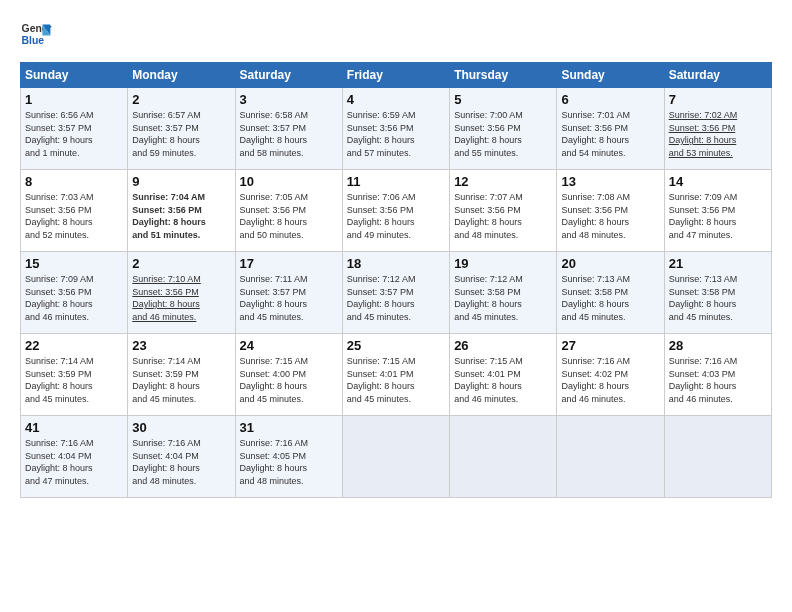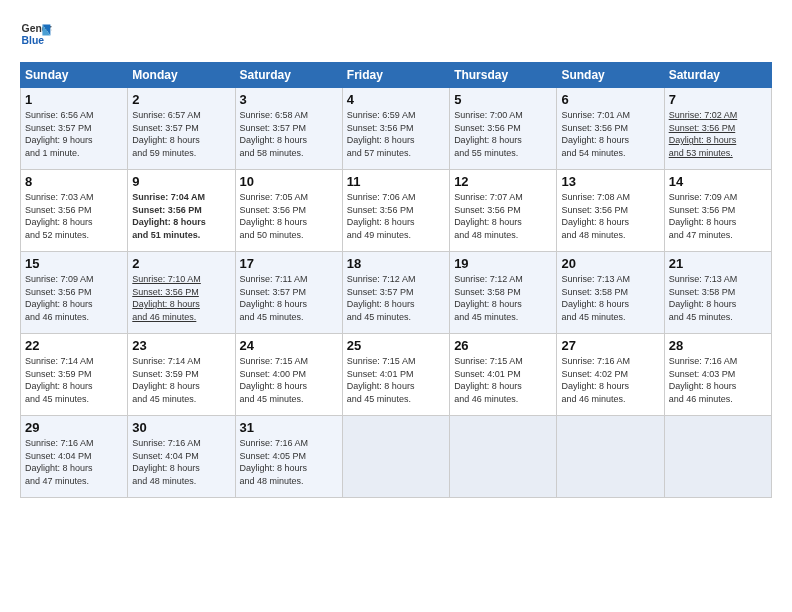--- a/index.html
+++ b/index.html
@@ -316,21 +316,21 @@
           <td>
             <span class="day-num">28</span>
             <div class="day-info" style="white-space: pre-line;">Sunrise: 7:16 AM
 Sunset: 4:03 PM
 Daylight: 8 hours
 and 46 minutes.</div>
           </td>
         </tr>
         <tr>
           <td>
-            <span class="day-num">29</span>
+            <span class="day-num">41</span>
             <div class="day-info" style="white-space: pre-line;">Sunrise: 7:16 AM
 Sunset: 4:04 PM
 Daylight: 8 hours
 and 47 minutes.</div>
           </td>
           <td>
             <span class="day-num">30</span>
             <div class="day-info" style="white-space: pre-line;">Sunrise: 7:16 AM
 Sunset: 4:04 PM
 Daylight: 8 hours

